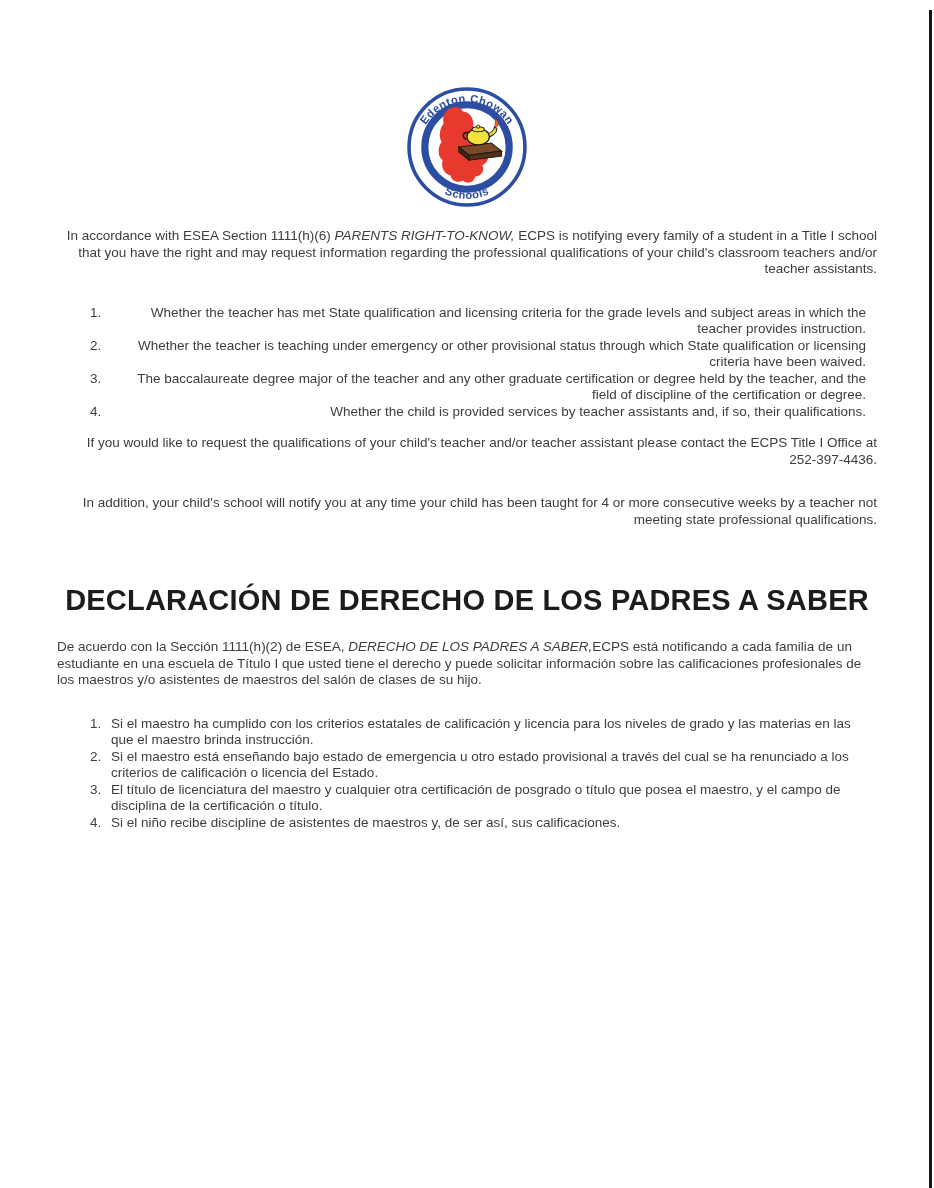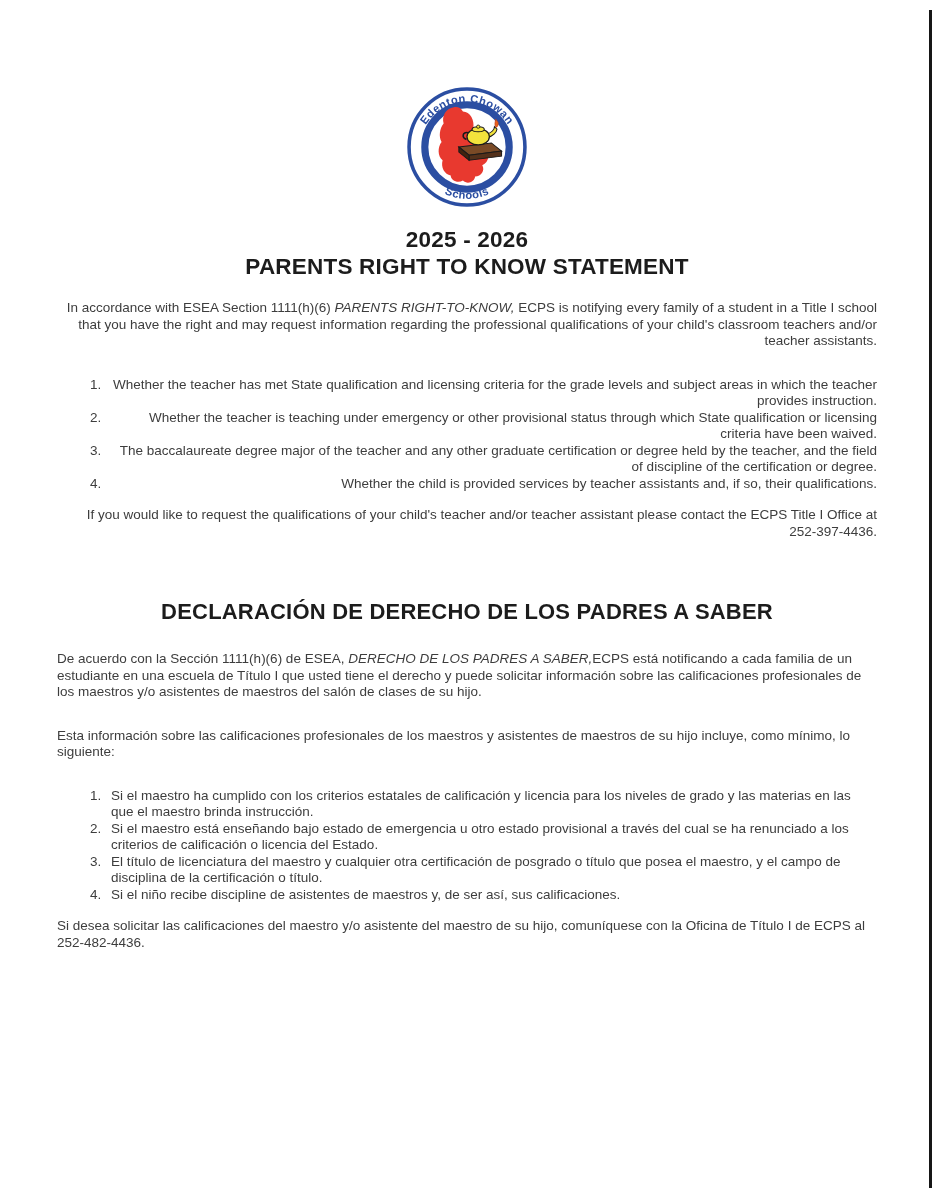--- a/index.html
+++ b/index.html
@@ -32,30 +32,30 @@
     font-weight: bold;
     color: #1c1c1c;
     font-size: 22.5px;
     line-height: 27px;
     letter-spacing: 0.2px;
   }
   .body-text { margin-top: 20px; text-align: right; }
   .page p { margin: 0 0 27px 0; }
   .page p em { font-style: italic; }
   ol {
-    margin: 27px 0 15px 0;
+    margin: 27px 11px 15px 0;
     padding-left: 48px;
   }
   ol li { padding-left: 6px; }
   .es-heading {
     margin: 58px 0 25px 0;
     text-align: center;
     font-weight: bold;
     color: #1c1c1c;
-    font-size: 22px;
+    font-size: 29px;
     line-height: 28px;
     letter-spacing: 0.2px;
   }
   .scan-line {
     position: absolute;
     left: 929px;
     top: 10px;
     width: 3px;
     height: 1178px;
     background: #161616;
@@ -100,53 +100,48 @@
 
       <text font-size="11" font-weight="bold" fill="#2b4ea2" letter-spacing="0.5">
         <textPath href="#arcTop" startOffset="50%" text-anchor="middle">Edenton Chowan</textPath>
       </text>
       <text font-size="11" font-weight="bold" fill="#2b4ea2" letter-spacing="0.5">
         <textPath href="#arcBot" startOffset="50%" text-anchor="middle">Schools</textPath>
       </text>
     </svg>
   </div>
 
-  <div class="title-block">
-    <div>2025 - 2026</div>
-    <div>PARENTS RIGHT TO KNOW STATEMENT</div>
-  </div>
 
   <div class="body-text">
     <p><span>In accordance with ESEA Section 1111(h)(6) </span><em>PARENTS RIGHT-TO-KNOW,</em><span> ECPS is notifying every family of a student in a Title I school that you have the right and may request information regarding the professional qualifications of your child's classroom teachers and/or teacher assistants.</span></p>
 
 
     <ol>
       <li>Whether the teacher has met State qualification and licensing criteria for the grade levels and subject areas in which the teacher provides instruction.</li>
       <li>Whether the teacher is teaching under emergency or other provisional status through which State qualification or licensing criteria have been waived.</li>
       <li>The baccalaureate degree major of the teacher and any other graduate certification or degree held by the teacher, and the field of discipline of the certification or degree.</li>
       <li>Whether the child is provided services by teacher assistants and, if so, their qualifications.</li>
     </ol>
 
     <p>If you would like to request the qualifications of your child's teacher and/or teacher assistant please contact the ECPS Title I Office at 252-397-4436.</p>
 
+    <p>In addition, your child's school will notify you at any time your child has been taught for 4 or more consecutive weeks by a teacher not meeting state professional qualifications.</p>
   </div>
 
   <div class="es-heading">DECLARACIÓN DE DERECHO DE LOS PADRES A SABER</div>
 
   <div>
-    <p><span>De acuerdo con la Sección 1111(h)(6) de ESEA, </span><em>DERECHO DE LOS PADRES A SABER,</em><span>ECPS está notificando a cada familia de un estudiante en una escuela de Título I que usted tiene el derecho y puede solicitar información sobre las calificaciones profesionales de los maestros y/o asistentes de maestros del salón de clases de su hijo.</span></p>
+    <p><span>De acuerdo con la Sección 1111(h)(2) de ESEA, </span><em>DERECHO DE LOS PADRES A SABER,</em><span>ECPS está notificando a cada familia de un estudiante en una escuela de Título I que usted tiene el derecho y puede solicitar información sobre las calificaciones profesionales de los maestros y/o asistentes de maestros del salón de clases de su hijo.</span></p>
 
-    <p>Esta información sobre las calificaciones profesionales de los maestros y asistentes de maestros de su hijo incluye, como mínimo, lo siguiente:</p>
 
     <ol>
       <li>Si el maestro ha cumplido con los criterios estatales de calificación y licencia para los niveles de grado y las materias en las que el maestro brinda instrucción.</li>
       <li>Si el maestro está enseñando bajo estado de emergencia u otro estado provisional a través del cual se ha renunciado a los criterios de calificación o licencia del Estado.</li>
       <li>El título de licenciatura del maestro y cualquier otra certificación de posgrado o título que posea el maestro, y el campo de disciplina de la certificación o título.</li>
       <li>Si el niño recibe discipline de asistentes de maestros y, de ser así, sus calificaciones.</li>
     </ol>
 
-    <p>Si desea solicitar las calificaciones del maestro y/o asistente del maestro de su hijo, comuníquese con la Oficina de Título I de ECPS al 252-482-4436.</p>
 
   </div>
 
 </div>
 
 <div class="scan-line"></div>
 
 </body></html>

